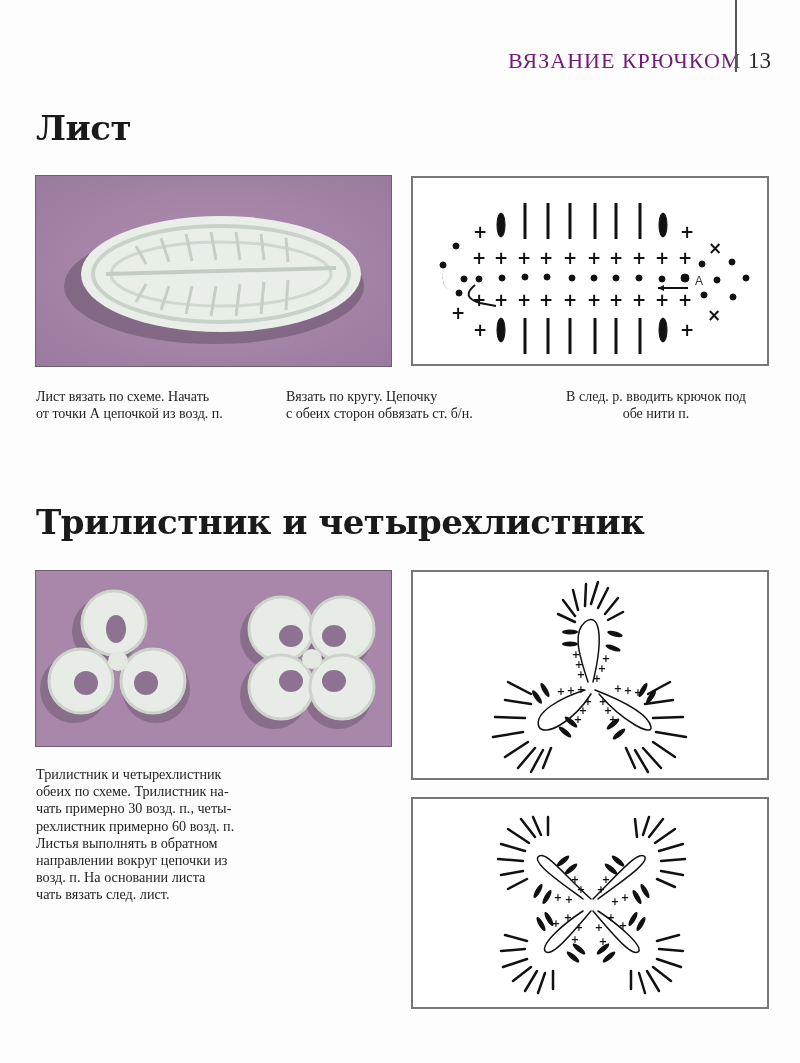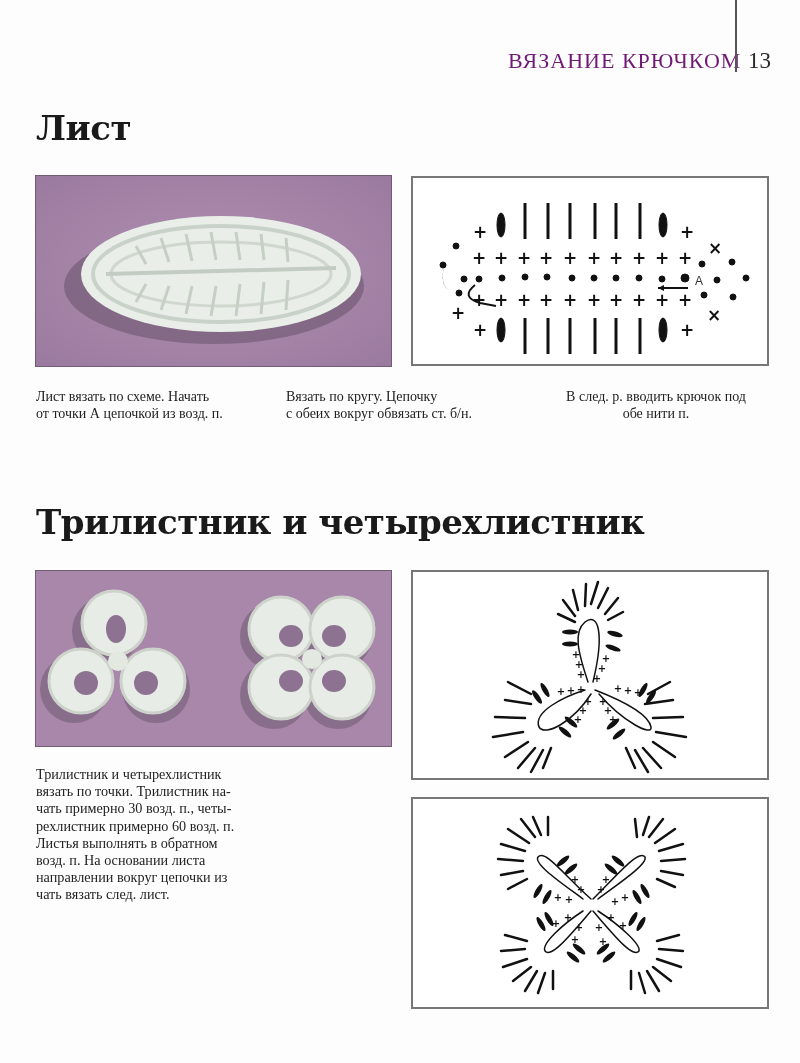--- a/index.html
+++ b/index.html
@@ -153,21 +153,21 @@
     <text x="282" y="107" font-family="Liberation Sans, sans-serif" font-size="12" fill="#333">A</text>
   </svg>
 </div>
 
 <div class="abs caption" style="left:36px; top:388px; width:240px;">
   <div>Лист вязать по схеме. Начать</div>
   <div>от точки А цепочкой из возд. п.</div>
 </div>
 <div class="abs caption" style="left:286px; top:388px; width:240px;">
   <div>Вязать по кругу. Цепочку</div>
-  <div>с обеих вокруг обвязать ст. б/н.</div>
+  <div>с обеих сторон обвязать ст. б/н.</div>
 </div>
 <div class="abs caption" style="left:536px; top:388px; width:240px;text-align:center;">
   <div>В след. р. вводить крючок под</div>
   <div>обе нити п.</div>
 </div>
 
 <div class="abs section-title" style="left:36px; top:502px;">Трилистник и четырехлистник</div>
 
 <div class="abs photo" style="left:35px; top:570px; width:355px; height:175px;">
   <svg width="355" height="175" viewBox="0 0 355 175">
@@ -353,20 +353,20 @@
       <text x="198" y="122">+</text>
         <text x="210" y="130">+</text>
         <text x="186" y="132">+</text>
         <text x="190" y="146">+</text>
     </g>
   </svg>
 </div>
 
 <div class="abs body-text" style="left:36px; top:766px; width:240px;">
   <div>Трилистник и четырехлистник</div>
-  <div>вязать по точки. Трилистник на-</div>
+  <div>обеих по схеме. Трилистник на-</div>
   <div>чать примерно 30 возд. п., четы-</div>
   <div>рехлистник примерно 60 возд. п.</div>
   <div>Листья выполнять в обратном</div>
+  <div>направлении вокруг цепочки из</div>
   <div>возд. п. На основании листа</div>
-  <div>направлении вокруг цепочки из</div>
   <div>чать вязать след. лист.</div>
 </div>
 
 </body></html>

